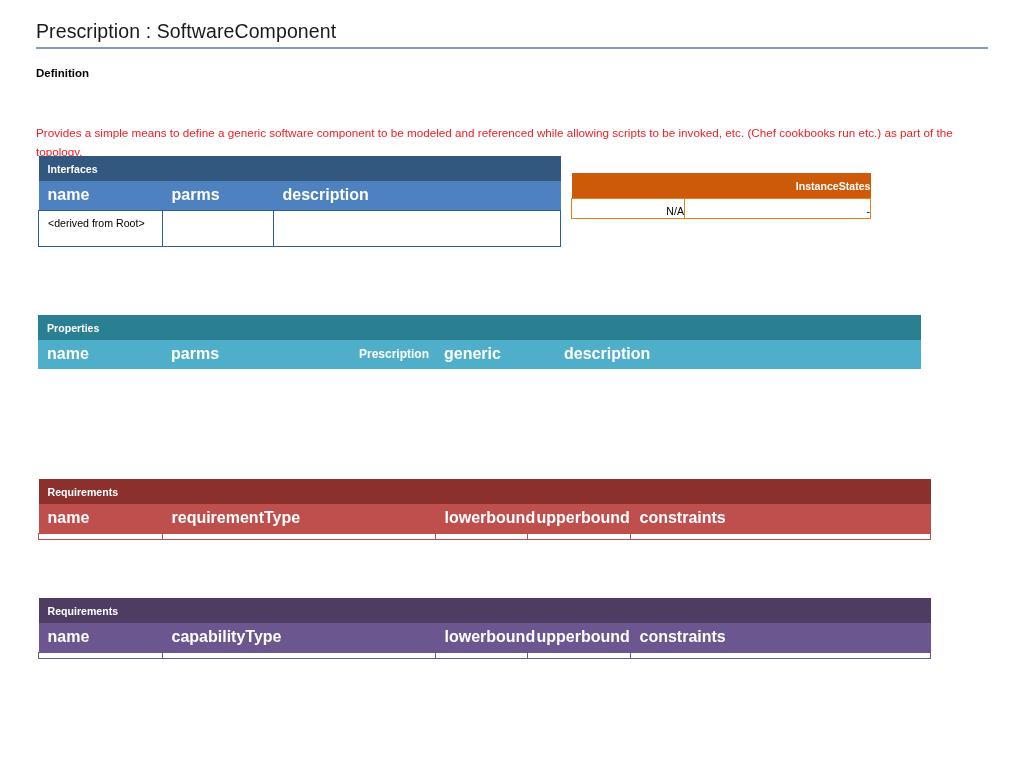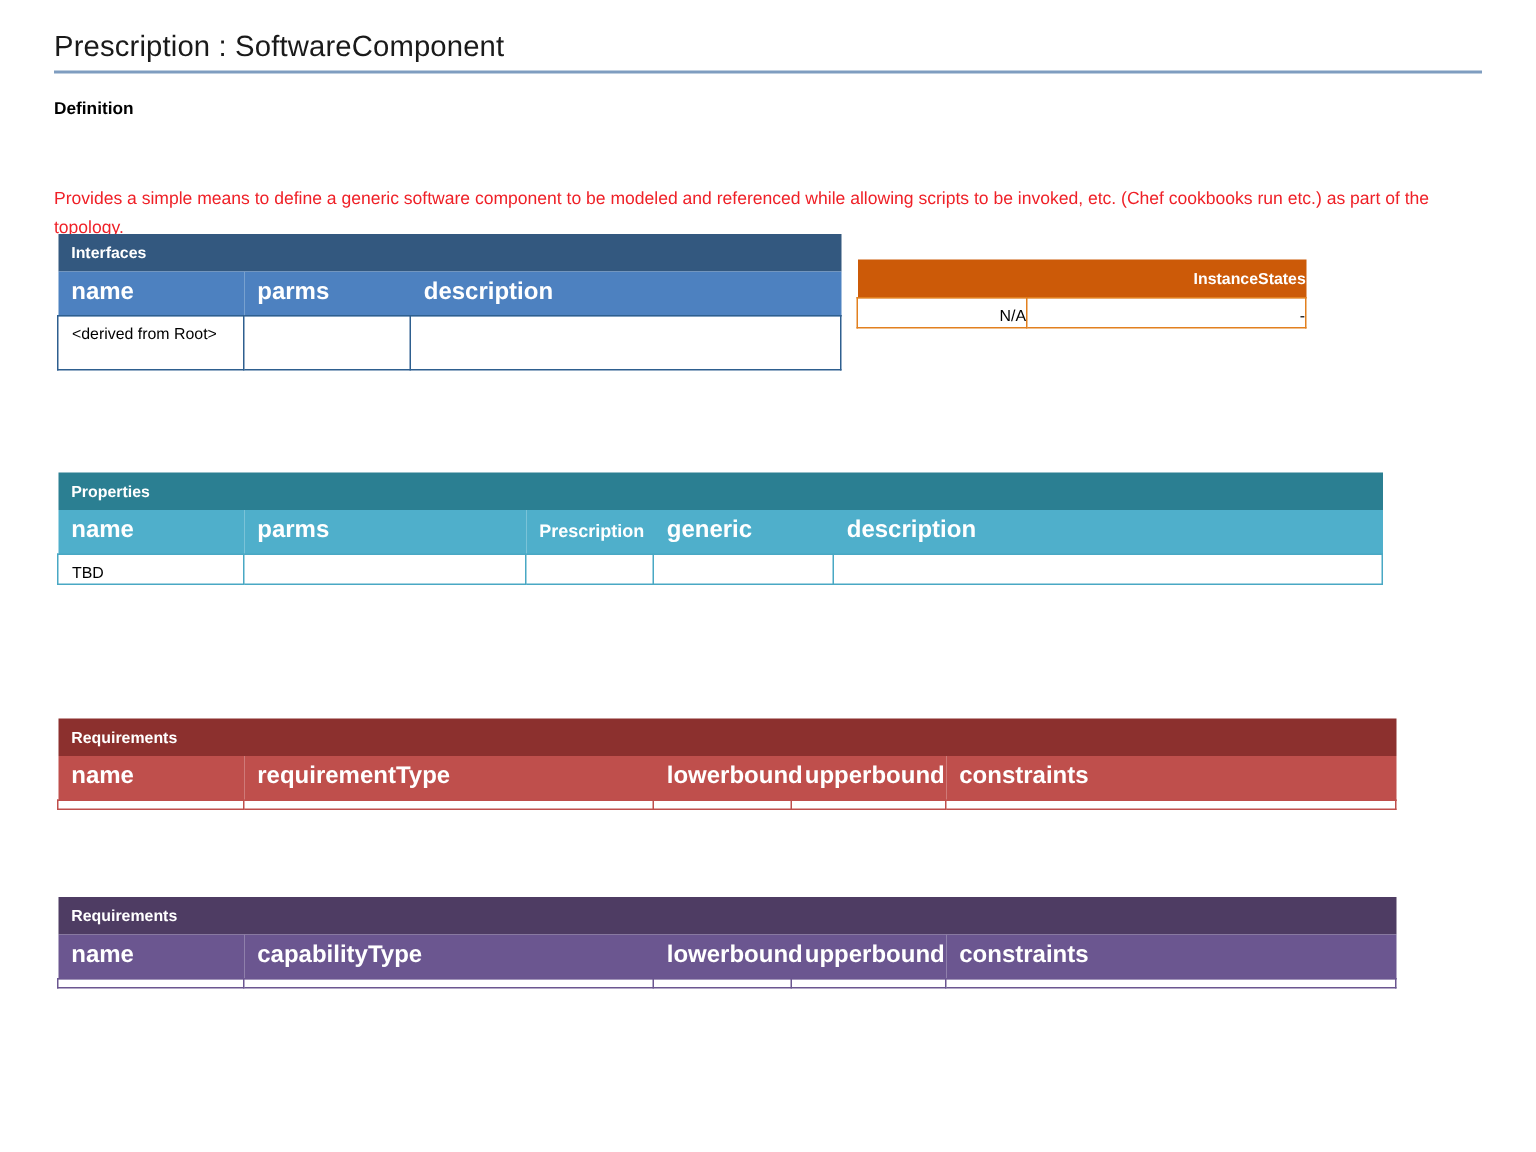--- a/index.html
+++ b/index.html
@@ -187,27 +187,20 @@
     <tr class="title-row">
       <td colspan="5">Properties</td>
     </tr>
     <tr class="head-row">
       <td>name</td>
       <td>parms</td>
       <td class="small-head">Prescription</td>
       <td>generic</td>
       <td>description</td>
     </tr>
-    <tr class="data-row">
-      <td>TBD</td>
-      <td></td>
-      <td></td>
-      <td></td>
-      <td></td>
-    </tr>
   </tbody>
 </table>
 
 <table class="tbl red" id="table-requirements">
   <colgroup>
     <col style="width:124px">
       <col style="width:273px">
       <col style="width:92px">
       <col style="width:103px">
       <col style="width:300px">

